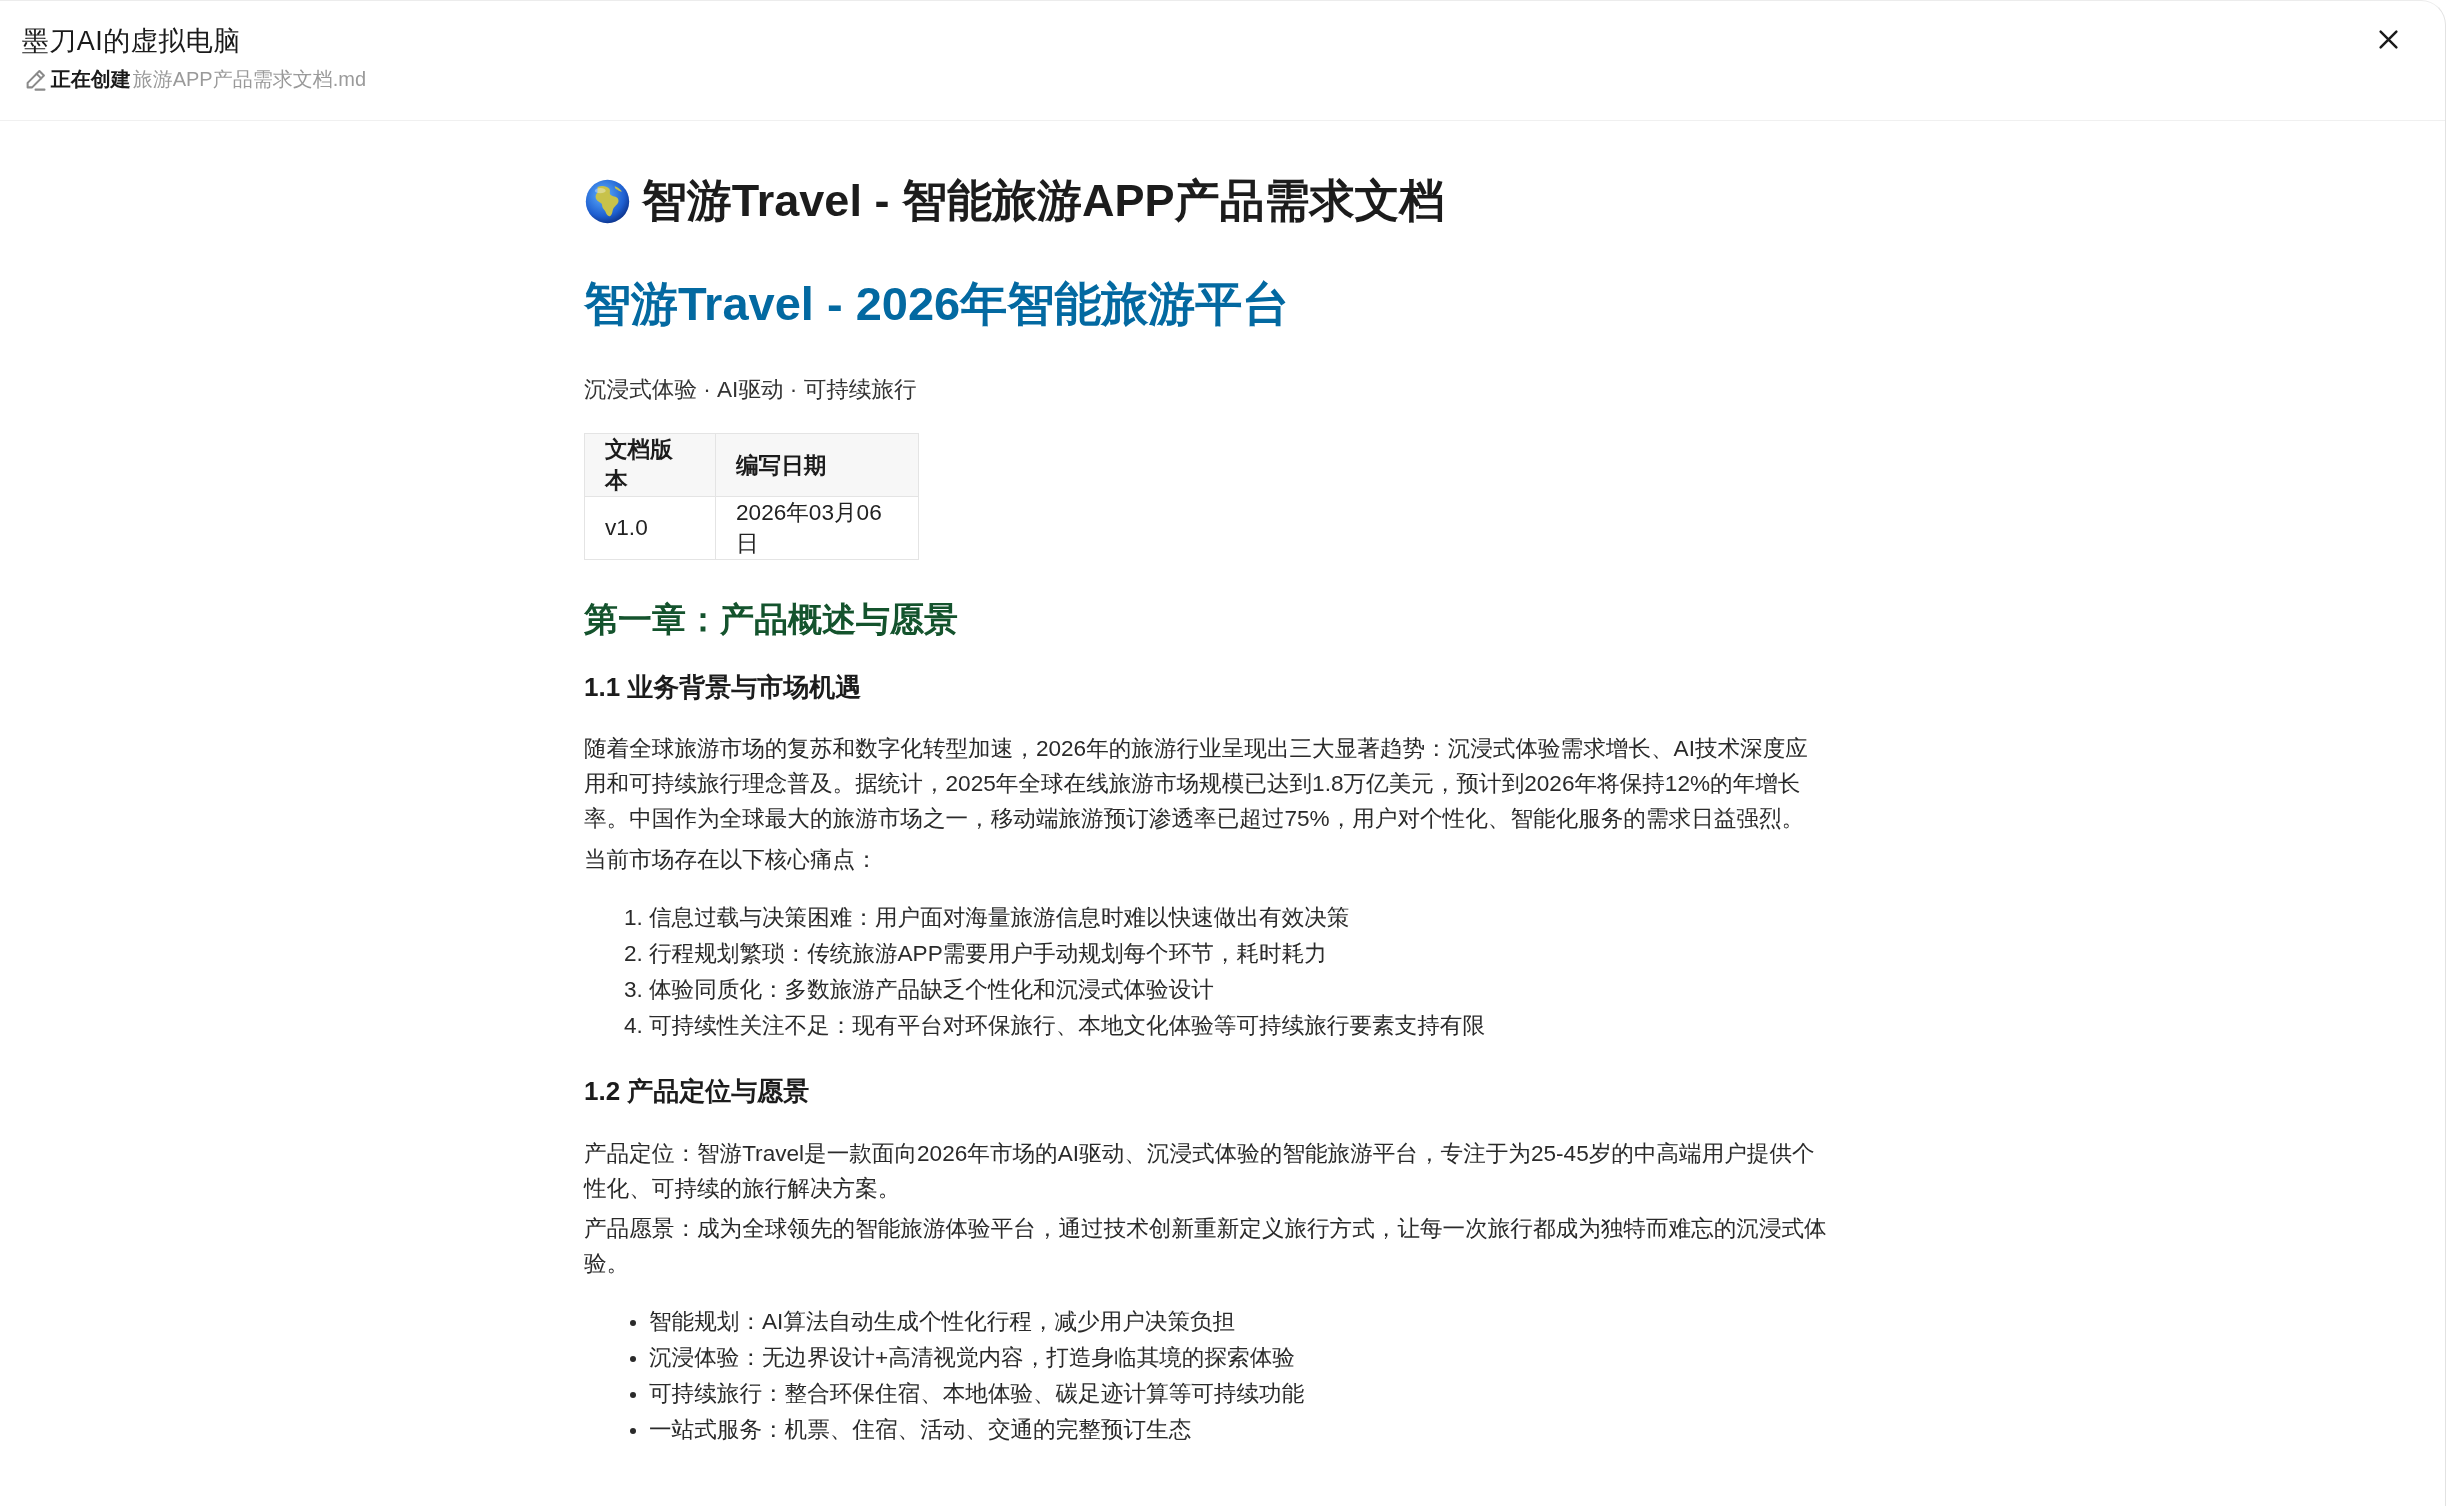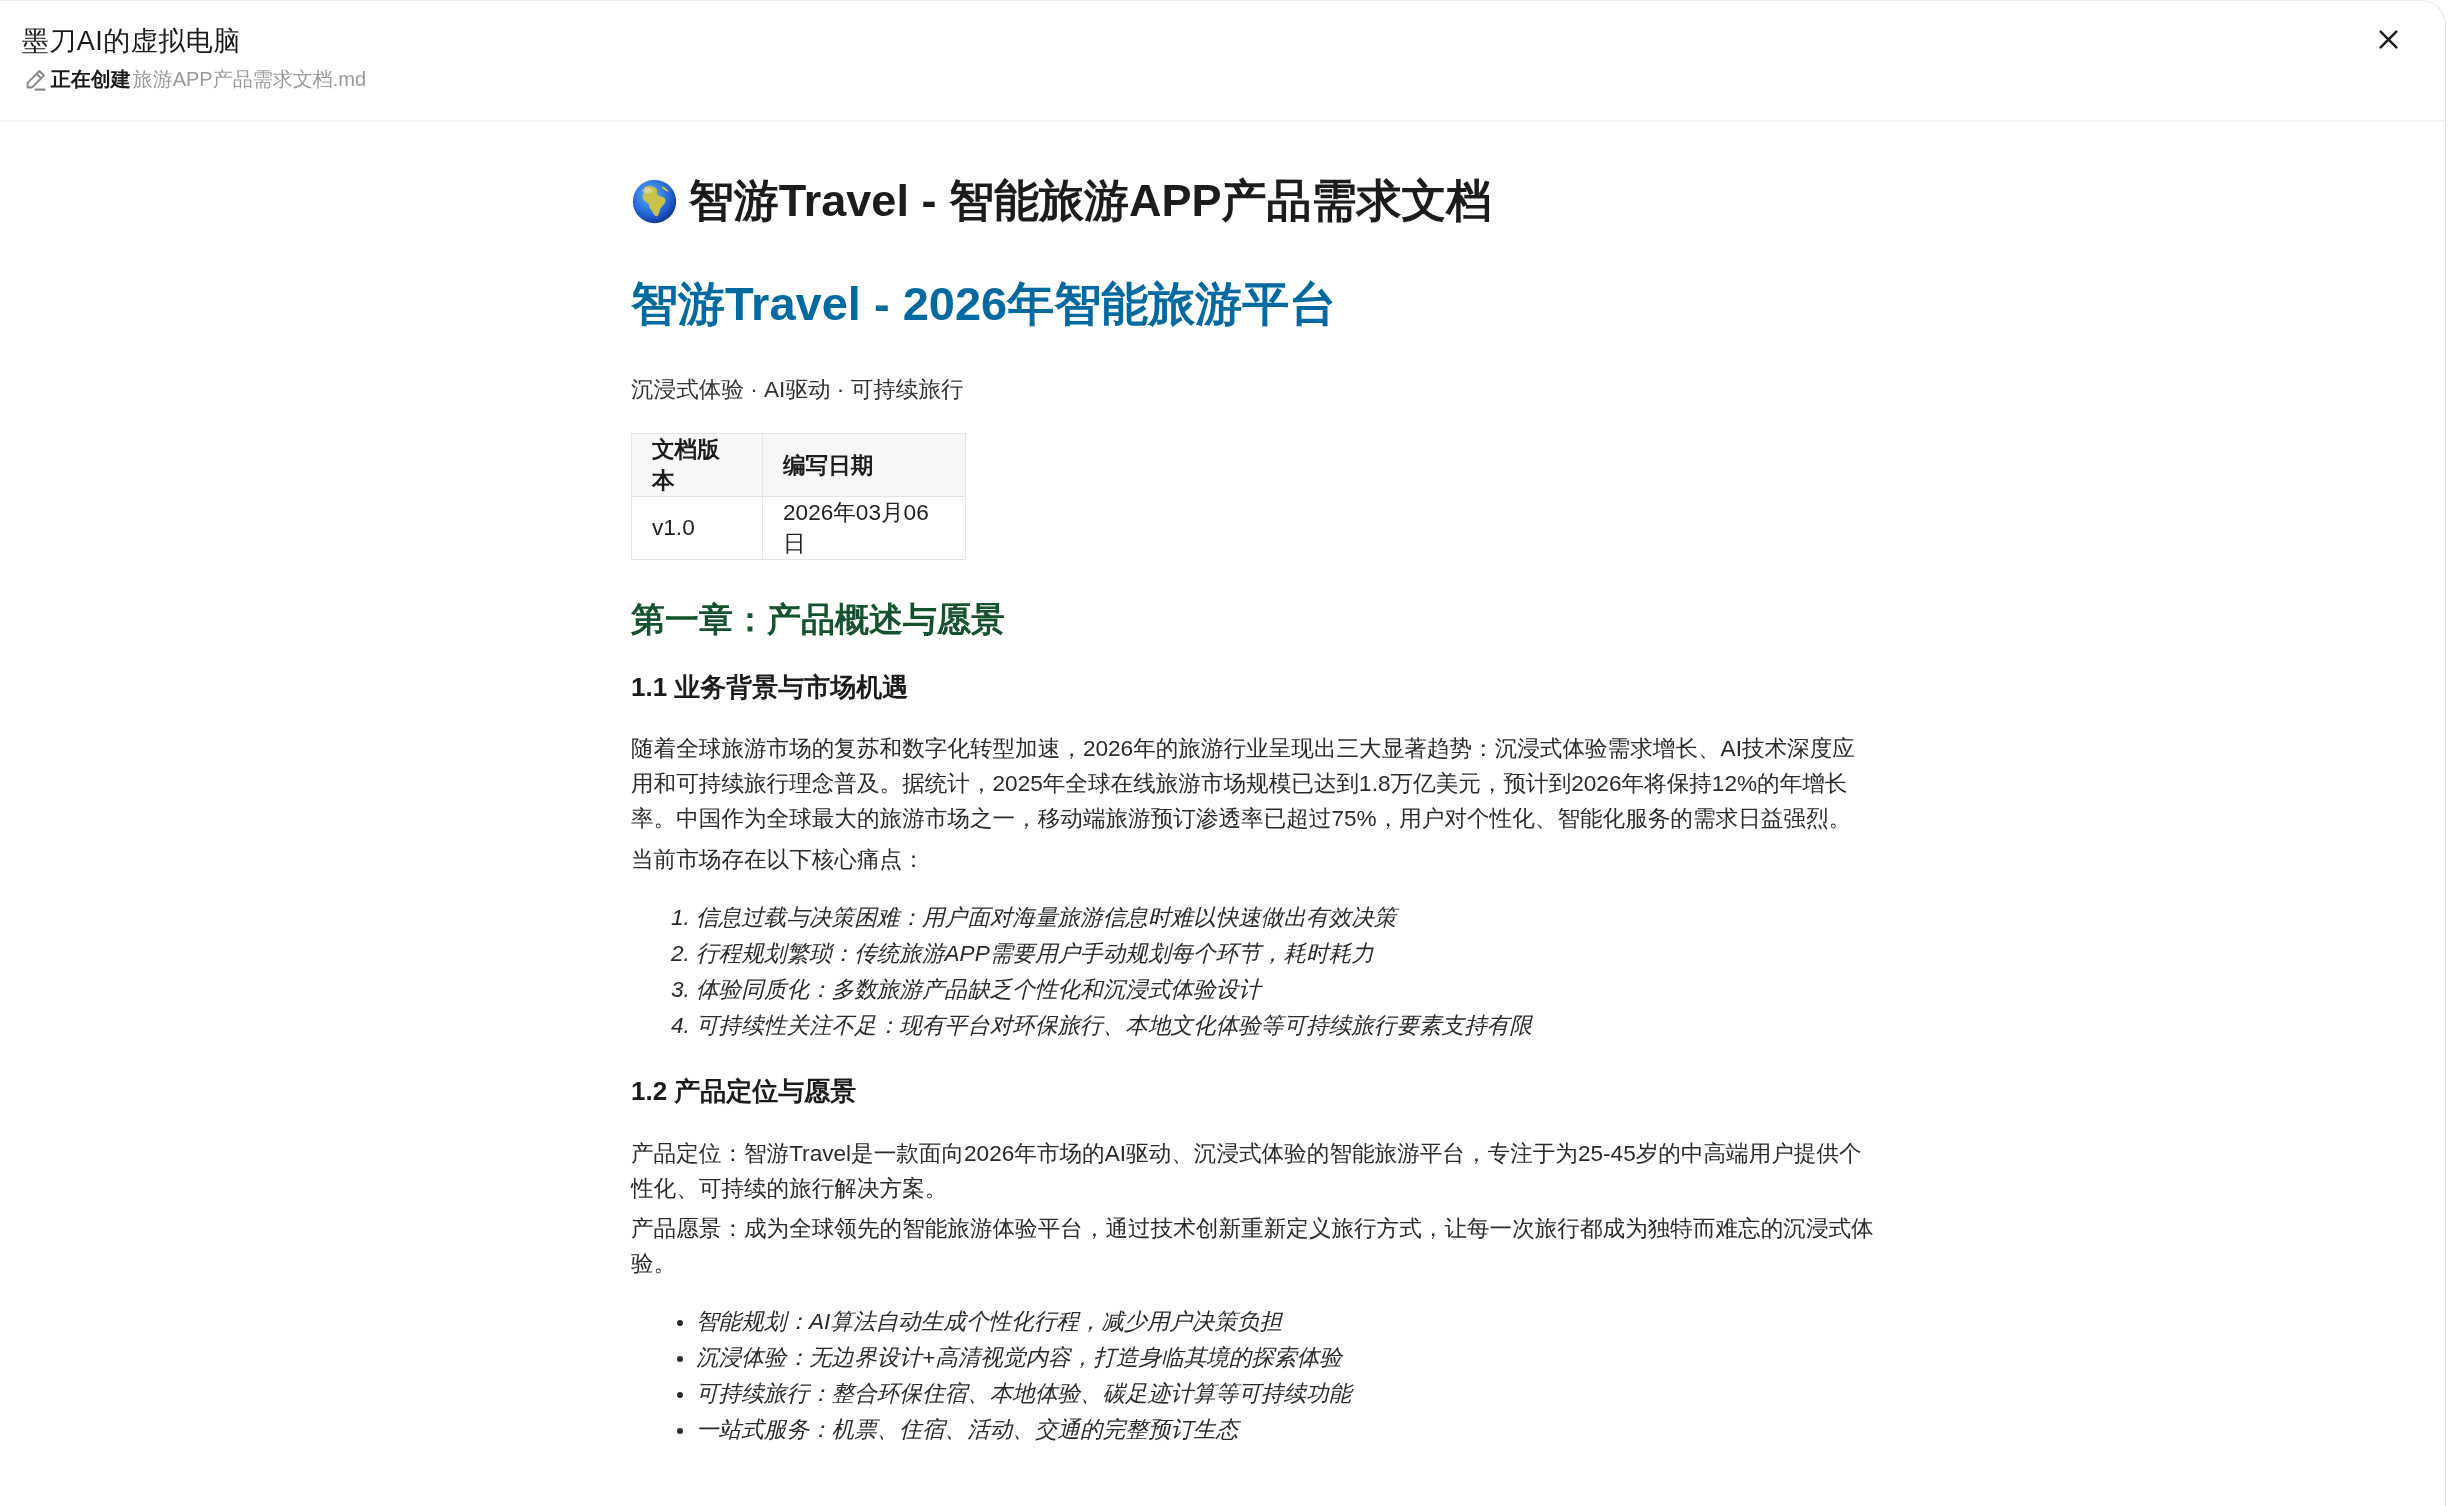--- a/index.html
+++ b/index.html
@@ -26,21 +26,21 @@
     font-size:20px;
   }
   .status-row .icon { width:27px; height:27px; display:inline-block; }
   .status-label { color:#1a1a1a; font-weight:600; }
   .status-file { color:#9a9a9a; }
   .close-btn {
     position:absolute; right:41px; top:23.5px; width:32px; height:32px; cursor:pointer;
     display:flex; align-items:center; justify-content:center;
   }
   .content {
-    position:absolute; left:631px; top:135px; width:1245px;
+    position:absolute; left:584px; top:135px; width:1245px;
   }
   .h1 {
     font-size:45px; font-weight:700; color:#1c1c1c; margin:0; line-height:65px;
     display:flex; align-items:center; gap:10.8px; height:65px; margin-top:32px;
   }
   .globe { width:47px; height:47px; display:inline-block; }
   .h1b { font-size:47px; font-weight:700; color:#0369a1; margin:38px 0 0 0; line-height:65px; }
   .tagline { font-size:22.6px; color:#333; margin:38px 0 5px 0; line-height:32px; }
   table.meta {
     border-collapse:collapse; margin-top:27px; font-size:22.6px;
@@ -51,21 +51,21 @@
   table.meta th { background:#f7f7f7; font-weight:700; color:#1c1c1c; }
   table.meta td { color:#222; }
   table.meta .c1 { width:90px; }
   table.meta .c2 { width:162px; }
   .h2 { font-size:34px; font-weight:700; color:#14532d; margin:34px 0 0 0; line-height:51px; }
   .h3 { font-size:26px; font-weight:700; color:#1c1c1c; margin:21.7px 0 0 0; line-height:41px; }
   .p { font-size:22.6px; color:#2a2a2a; line-height:35px; margin:0; }
   .p.first { margin-top:23.5px; }
   .p.gap { margin-top:5.4px; }
   ol, ul { margin:23.5px 0 0 0; padding-left:65px; font-size:22.6px; color:#2a2a2a; }
-  ol li, ul li { line-height:36px;font-style:italic; }
+  ol li, ul li { line-height:36px; }
   ul li::marker { font-size:20px; }
 </style>
 </head>
 <body>
 
 <div class="window">
   <div class="header">
     <div class="app-title">墨刀AI的虚拟电脑</div>
     <div class="status-row">
       <span class="icon">

